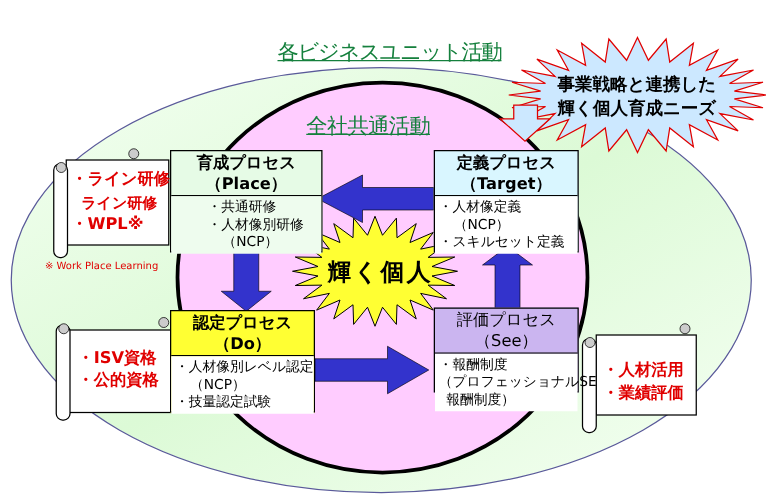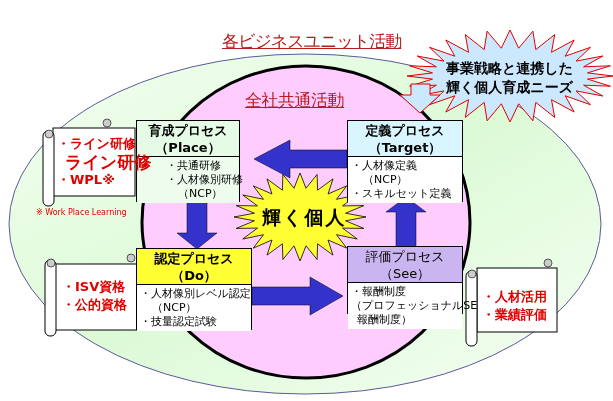--- a/index.html
+++ b/index.html
@@ -1,18 +1,18 @@
 <!DOCTYPE html>
 <html><head>
 <meta charset="utf-8">
 <style>
   html,body{margin:0;padding:0;background:#fff;}
   #stage{position:relative;width:613px;height:401px;overflow:hidden;background:#fff;font-family:"DejaVu Sans",sans-serif;}
   svg.bg{position:absolute;left:0;top:0;}
-  .lbl{position:absolute;white-space:nowrap;color:#b91c1c;}
+  .lbl{position:absolute;white-space:nowrap;color:#15803d;}
   .outer-title{left:222px;top:30px;font-size:17px;text-decoration:underline;letter-spacing:-1px;}
   .inner-title{left:245px;top:89px;font-size:17px;text-decoration:underline;letter-spacing:-0.5px;}
   .box{position:absolute;border:1px solid #000;box-sizing:border-box;}
   .box .hd{border-bottom:1px solid #000;text-align:center;font-weight:bold;font-size:13px;line-height:17px;padding-top:1px;}
   .box .bd{background:#fff;font-size:11px;line-height:14px;padding:2px 3px;}
   .box .bd div{white-space:nowrap;}
   .ind{padding-left:12px;}
   .scroll-text{position:absolute;color:#e00000;font-weight:bold;font-size:13px;line-height:18px;white-space:nowrap;}
   .note{position:absolute;color:#e00000;font-size:8px;white-space:nowrap;}
   .burst-text{position:absolute;font-weight:bold;font-size:14px;line-height:19px;text-align:center;white-space:nowrap;}
@@ -62,21 +62,21 @@
       <rect x="477" y="268" width="80" height="64" fill="#fff" stroke="#000"></rect>
       <rect x="466" y="271" width="11" height="75" rx="5" fill="#fff" stroke="#000"></rect>
       <circle cx="472" cy="274" r="4" fill="#ccc" stroke="#000" stroke-width="0.6"></circle>
       <circle cx="548" cy="263" r="4" fill="#ccc" stroke="#000" stroke-width="0.6"></circle>
     </g>
   </svg>
 
   <div class="lbl outer-title">各ビジネスユニット活動</div>
   <div class="lbl inner-title">全社共通活動</div>
 
-  <div class="box" style="left:136px;top:120px;width:104px;height:82px;background:#e6fbe6;">
+  <div class="box" style="left:136px;top:120px;width:122px;height:82px;background:#e6fbe6;">
     <div class="hd">
       <div>育成プロセス</div>
       <div>（Place）</div>
     </div>
     <div class="bd" style="background:#eefcee;padding-left:29px;">
       <div>・共通研修</div>
       <div>・人材像別研修</div>
       <div class="ind">（NCP）</div>
     </div>
   </div>
@@ -112,21 +112,21 @@
     </div>
     <div class="bd">
       <div>・報酬制度</div>
       <div>（プロフェッショナルSE</div>
       <div class="ind" style="padding-left:6px;">報酬制度）</div>
     </div>
   </div>
 
   <div class="scroll-text" style="left:57px;top:135px;">
     <div>・ライン研修</div>
-    <div style="padding-left:8px;font-size:17px;">ライン研修</div>
+    <div style="padding-left:8px;font-size:12px;">ライン研修</div>
     <div>・WPL※</div>
   </div>
   <div class="note" style="left:36px;top:208px;">※ Work Place Learning</div>
 
   <div class="scroll-text" style="left:62px;top:278px;">
     <div>・ISV資格</div>
     <div>・公的資格</div>
   </div>
 
   <div class="scroll-text" style="left:482px;top:288px;">

